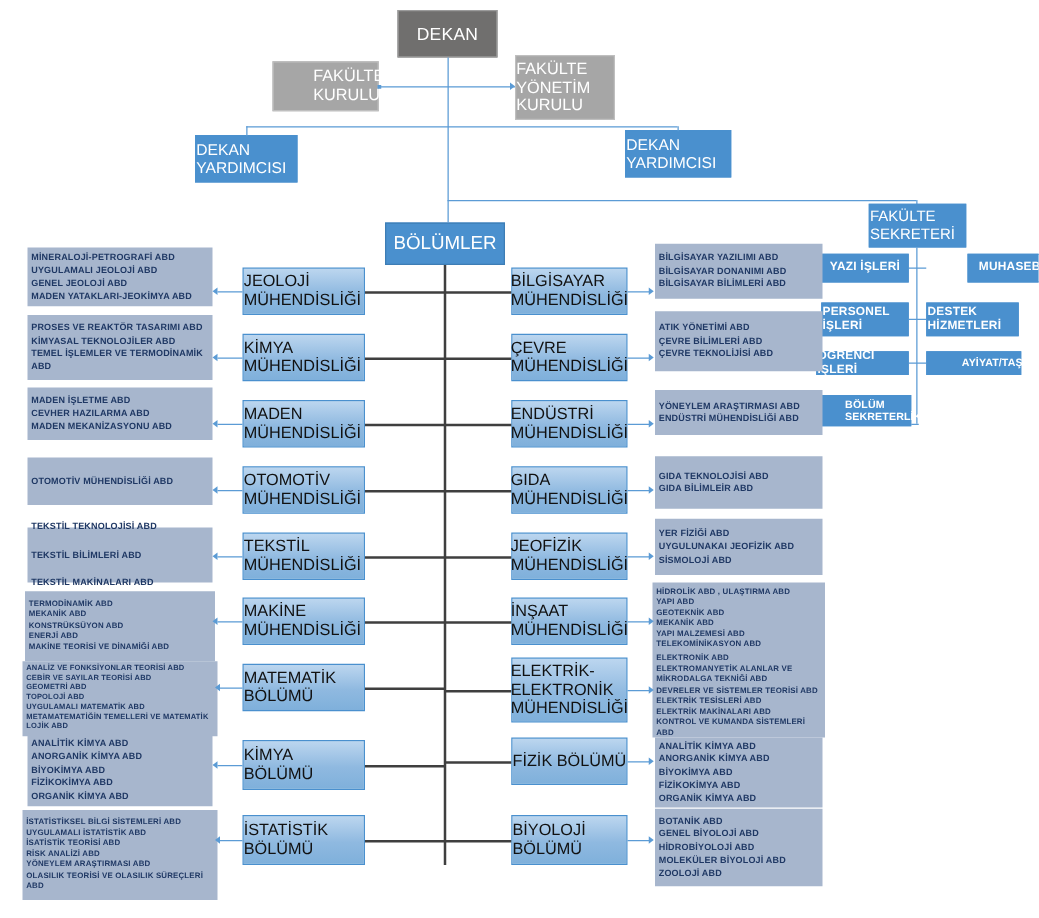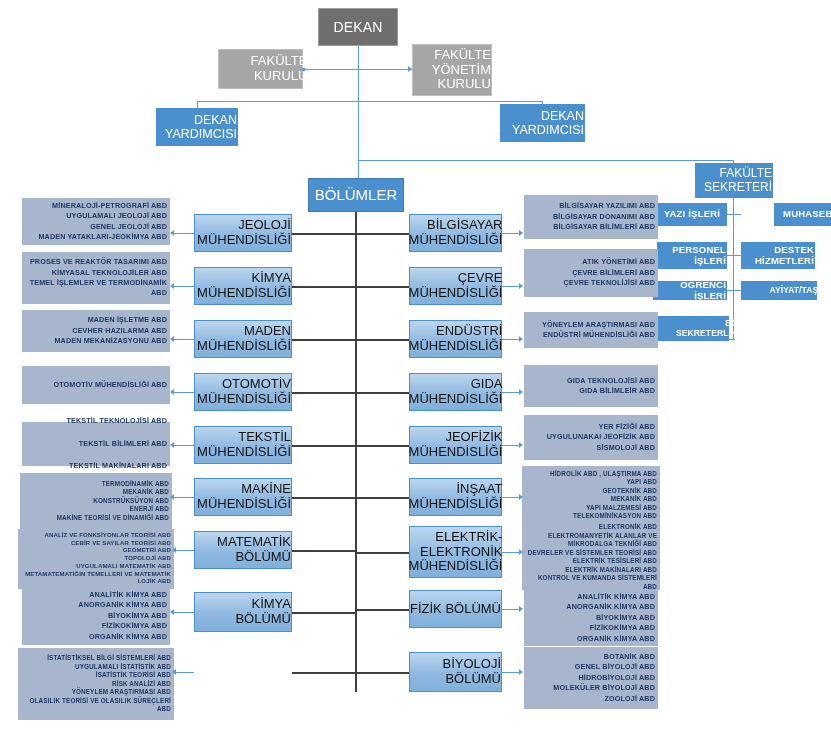--- a/index.html
+++ b/index.html
@@ -15,21 +15,21 @@
     background:#ffffff;
   }
 
   
   .box{
     position:absolute;
     box-sizing:border-box;
     display:flex;
     align-items:center;
     justify-content:center;
-    text-align:right;
+    text-align:left;
     line-height:1.15;
   }
 
   
   .b-dekan{
     background:#706f6e;
     color:#ffffff;
     border:1px solid #9b9b9b;
     font-size:14px;
     letter-spacing:.2px;
@@ -154,20 +154,21 @@
   <div class="ln-h" style="left:729px;top:339px;width:6px;"></div>
 
   <div class="box b-dept" style="left:194px;top:214px;width:98px;height:38px;">JEOLOJİ MÜHENDİSLİĞİ</div>
   <div class="box b-dept" style="left:194px;top:267px;width:98px;height:38px;">KİMYA MÜHENDİSLİĞİ</div>
   <div class="box b-dept" style="left:194px;top:320px;width:98px;height:38px;">MADEN MÜHENDİSLİĞİ</div>
   <div class="box b-dept" style="left:194px;top:373px;width:98px;height:38px;">OTOMOTİV MÜHENDİSLİĞİ</div>
   <div class="box b-dept" style="left:194px;top:426px;width:98px;height:38px;">TEKSTİL MÜHENDİSLİĞİ</div>
   <div class="box b-dept" style="left:194px;top:478px;width:98px;height:38px;">MAKİNE MÜHENDİSLİĞİ</div>
   <div class="box b-dept" style="left:194px;top:531px;width:98px;height:38px;">MATEMATİK BÖLÜMÜ</div>
   <div class="box b-dept" style="left:194px;top:592px;width:98px;height:40px;">KİMYA BÖLÜMÜ</div>
+  <div class="box b-dept" style="left:194px;top:652px;width:98px;height:40px;">İSTATİSTİK BÖLÜMÜ</div>
 
   <div class="box b-abd" style="left:22px;top:198px;width:148px;height:47px;">
     <span class="ln">MİNERALOJİ-PETROGRAFİ ABD</span>
     <span class="ln">UYGULAMALI JEOLOJİ ABD</span>
     <span class="ln">GENEL JEOLOJİ ABD</span>
     <span class="ln">MADEN YATAKLARI-JEOKİMYA ABD</span>
   </div>
   <div class="box b-abd" style="left:22px;top:252px;width:148px;height:52px;">
     <span class="ln">PROSES VE REAKTÖR TASARIMI ABD</span>
     <span class="ln">KİMYASAL TEKNOLOJİLER ABD</span>

